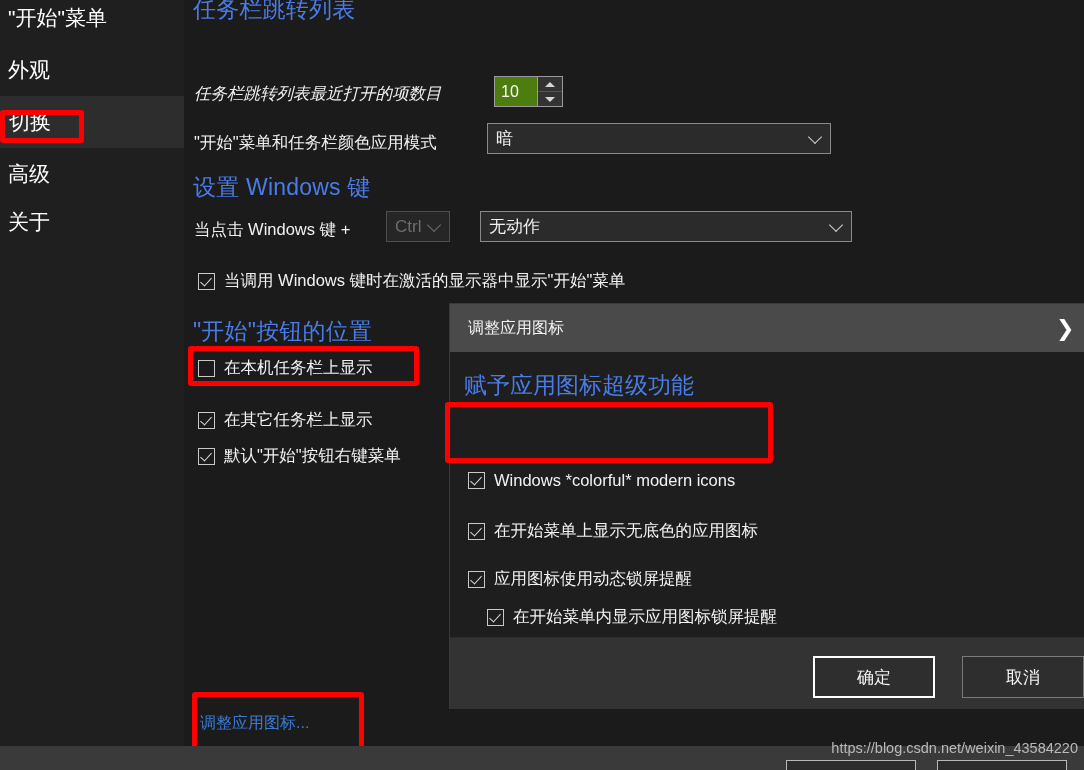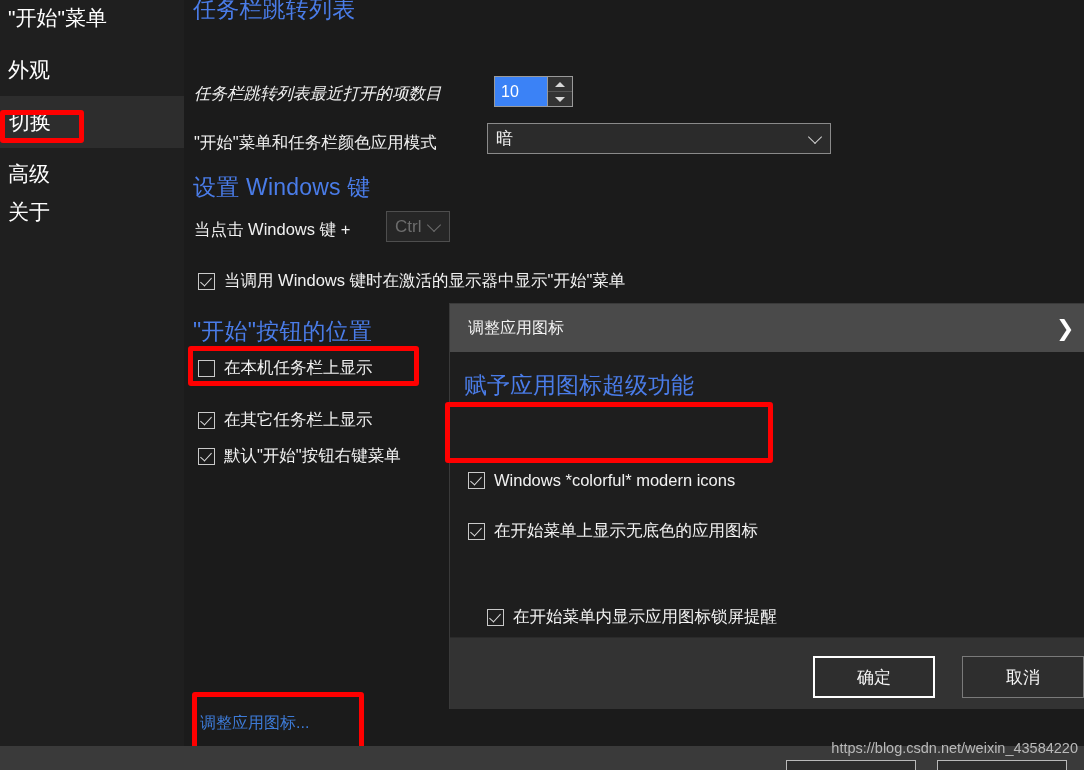--- a/index.html
+++ b/index.html
@@ -98,25 +98,25 @@
   }
 
   
   .spin {
     position: absolute;
     display: flex;
     height: 31px;
     box-sizing: border-box;
   }
   .spin-text {
-    width: 54px;
+    width: 44px;
     height: 31px;
     border: 1px solid #9a9a9a;
     box-sizing: border-box;
-    background: #3b82f6;
+    background: #4d7c0f;
     color: #fff;
     font-size: 16px;
     display: flex;
     align-items: center;
     padding-left: 6px;
   }
   .spin-btns {
     width: 25px;
     height: 31px;
     border: 1px solid #9a9a9a;
@@ -300,21 +300,21 @@
     </div>
     <div class="side-item" style="top:44px;">
       <span>外观</span>
     </div>
     <div class="side-item selected" style="top:96px;">
       <span>切换</span>
     </div>
     <div class="side-item" style="top:148px;">
       <span>高级</span>
     </div>
-    <div class="side-item" style="top:186px;">
+    <div class="side-item" style="top:196px;">
       <span>关于</span>
     </div>
   </div>
 
   <div class="main">
 
     <div class="section-head" style="left:9px; top:-6px;">任务栏跳转列表</div>
 
 
     <div class="row-label" style="left:10px; top:83px;font-style:italic;">任务栏跳转列表最近打开的项数目</div>
@@ -336,20 +336,24 @@
       <i class="chev"></i>
     </div>
 
     <div class="section-head" style="left:9px; top:172px;">设置 Windows 键</div>
 
     <div class="row-label" style="left:10px; top:219px;">当点击 Windows 键 +</div>
     <div class="combo disabled" style="left:202px; top:211px; width:64px;">
       <span>Ctrl</span>
       <i class="chev"></i>
     </div>
+    <div class="combo" style="left:296px; top:211px; width:372px;">
+      <span>无动作</span>
+      <i class="chev"></i>
+    </div>
 
     <div class="cbrow" style="left:14px; top:270px;">
       <span class="cbox checked"></span>
       <span>当调用 Windows 键时在激活的显示器中显示"开始"菜单</span>
     </div>
 
     <div class="section-head" style="left:9px; top:316px;">"开始"按钮的位置</div>
 
     <div class="cbrow" style="left:14px; top:357px;">
       <span class="cbox"></span>
@@ -377,20 +381,24 @@
       <div class="dlg-head">赋予应用图标超级功能</div>
 
       <div class="cbrow" style="left:18px; top:119px;">
         <span class="cbox checked"></span>
         <span>Windows  *colorful*  modern icons</span>
       </div>
       <div class="cbrow" style="left:18px; top:168px;">
         <span class="cbox checked"></span>
         <span>在开始菜单上显示无底色的应用图标</span>
       </div>
+      <div class="cbrow" style="left:18px; top:216px;">
+        <span class="cbox checked"></span>
+        <span>应用图标使用动态锁屏提醒</span>
+      </div>
       <div class="cbrow" style="left:37px; top:254px;">
         <span class="cbox checked"></span>
         <span>在开始菜单内显示应用图标锁屏提醒</span>
       </div>
       <div class="cbrow" style="left:37px; top:291px;">
         <span class="cbox checked"></span>
         <span>在任务栏上显示应用图标锁屏提醒</span>
       </div>
     </div>
 

